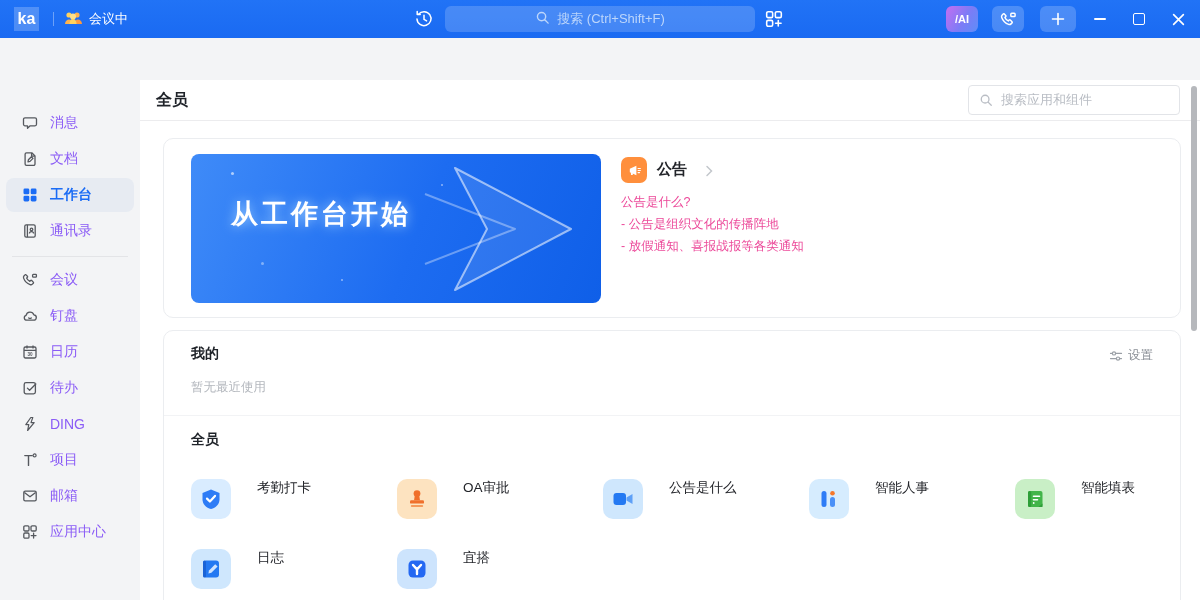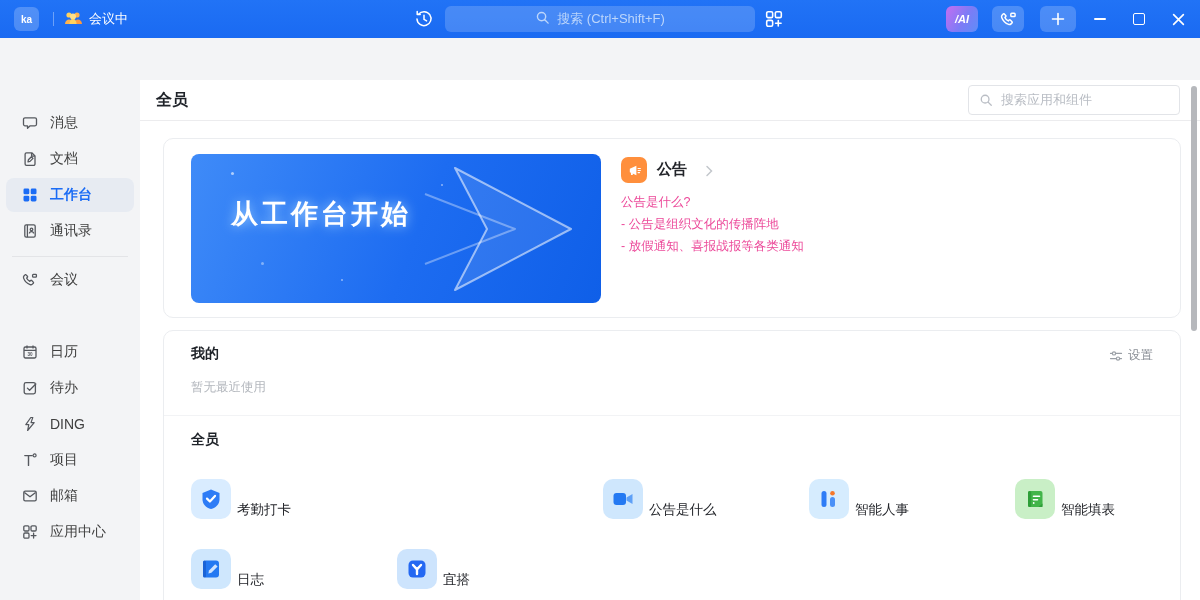--- a/index.html
+++ b/index.html
@@ -1,48 +1,48 @@
 <!DOCTYPE html>
 <html><head>
 <meta charset="utf-8">
 <style>
   html,body{margin:0;padding:0}
   body{width:1200px;height:600px;overflow:hidden;font-family:"Liberation Sans","DejaVu Sans",sans-serif;-webkit-font-smoothing:antialiased}
   .app{position:relative;width:1200px;height:600px;background:#f3f4f6;overflow:hidden}
 
   
   .topbar{position:absolute;left:0;top:0;width:1200px;height:38px;background:linear-gradient(180deg,#2173f6,#1a6af2);display:flex;align-items:center}
-  .ka{position:absolute;left:14px;top:7px;width:25px;height:24px;border-radius:6px;background:rgba(255,255,255,.22);color:#fff;font-size:10px;font-weight:700;display:flex;align-items:center;justify-content:center}
+  .ka{position:absolute;left:14px;top:7px;width:25px;height:24px;border-radius:0;background:rgba(255,255,255,.22);color:#fff;font-size:16px;font-weight:700;display:flex;align-items:center;justify-content:center}
   .tdiv{position:absolute;left:53px;top:12px;width:1px;height:14px;background:rgba(255,255,255,.35)}
   .meetwrap{position:absolute;left:64px;top:6px;height:26px;display:flex;align-items:center;gap:6px;color:#fff;font-size:13px}
   .hist{position:absolute;left:414px;top:9px}
   .gsearch{position:absolute;left:445px;top:6px;width:310px;height:26px;border-radius:6px;background:rgba(255,255,255,.18);display:flex;align-items:center;justify-content:center;gap:7px;color:#bdd6fb;font-size:13px;cursor:text}
   .gridplus{position:absolute;left:765px;top:10px}
-  .aibtn{position:absolute;left:946px;top:6px;width:32px;height:26px;border-radius:6px;background:linear-gradient(120deg,#c46ef2,#7d7bf6 55%,#5e8df8);display:flex;align-items:center;justify-content:center;color:#fff;font-size:11px;font-style:italic;font-weight:700}
+  .aibtn{position:absolute;left:946px;top:6px;width:32px;height:26px;border-radius:6px;background:linear-gradient(120deg,#c46ef2,#7d7bf6 55%,#5e8df8);display:flex;align-items:center;justify-content:center;color:#fff;font-size:11px;font-weight:700}
   .callbtn{position:absolute;left:992px;top:6px;width:32px;height:26px;border-radius:6px;background:rgba(255,255,255,.2);display:flex;align-items:center;justify-content:center}
   .plusbtn{position:absolute;left:1040px;top:6px;width:36px;height:26px;border-radius:6px;background:rgba(255,255,255,.2);display:flex;align-items:center;justify-content:center}
   .winctl{position:absolute;top:0;height:38px;width:34px;display:flex;align-items:center;justify-content:center;cursor:pointer}
   .minbar{width:12px;height:2px;background:#fff;border-radius:1px}
   .maxsq{width:10px;height:10px;border:1.6px solid #fff;border-radius:2px}
 
   
   .tabbar{position:absolute;left:0;top:38px;width:1200px;height:42px;background:#f3f4f6}
   .avatar{position:absolute;left:10px;top:43px;width:34px;height:34px;border-radius:8px;background:linear-gradient(160deg,#d8efe7,#bfe3da);overflow:hidden;cursor:pointer}
   .orgname{position:absolute;left:52px;top:43px;width:78px;font-size:13px;font-weight:700;color:#23252a;white-space:nowrap;overflow:hidden;text-overflow:ellipsis;cursor:pointer}
   .caret{position:absolute;left:124px;top:49px;width:0;height:0;border-left:4px solid transparent;border-right:4px solid transparent;border-top:5px solid #8a8f96}
   .orgbadge{position:absolute;left:52px;top:60px;font-size:10px;color:#9a9ea5;border:1px solid #d6d8dc;border-radius:4px;padding:0 4px;line-height:14px;background:#f8f9fa}
   .pdiv{position:absolute;left:143px;top:46px;width:1px;height:28px;background:#e4e5e8}
   .navbtn{position:absolute;top:48px;width:24px;height:24px;display:flex;align-items:center;justify-content:center;cursor:pointer}
   .tab{position:absolute;left:270px;top:44px;width:146px;height:36px;background:#fff;border-radius:10px 10px 0 0;display:flex;align-items:center;gap:9px;padding-left:16px;box-sizing:border-box;font-size:13px;color:#23252a;cursor:pointer}
   .tright{position:absolute;top:46px;height:26px;display:flex;align-items:center;gap:6px;font-size:12.5px;color:#3c4046;cursor:pointer}
   .tbdiv{position:absolute;left:1148px;top:50px;width:1px;height:18px;background:#dcdee2}
 
   
   .sidebar{position:absolute;left:0;top:80px;width:140px;height:520px;background:#f3f4f6}
-  .sitem{position:absolute;left:6px;width:128px;height:34px;border-radius:8px;display:flex;align-items:center;gap:12px;padding-left:16px;box-sizing:border-box;font-size:14px;color:#404040;cursor:pointer}
+  .sitem{position:absolute;left:6px;width:128px;height:34px;border-radius:8px;display:flex;align-items:center;gap:12px;padding-left:16px;box-sizing:border-box;font-size:14px;color:#8b5cf6;cursor:pointer}
   .sitem.active{background:#e7ebf2;color:#1b6cf5;font-weight:600}
   .sdiv{position:absolute;left:12px;width:116px;height:1px;background:#e3e4e7}
 
   
   .main{position:absolute;left:140px;top:80px;width:1060px;height:520px;background:#fff}
   .pagetitle{position:absolute;left:16px;top:0;height:40px;line-height:40px;font-size:16px;font-weight:700;color:#1f2329}
   .appsearch{position:absolute;left:828px;top:5px;width:212px;height:30px;box-sizing:border-box;border:1px solid #e2e4e8;border-radius:4px;background:#fff;display:flex;align-items:center;gap:8px;padding-left:10px;color:#b9bdc4;font-size:13px;cursor:text}
   .hdivider{position:absolute;left:0;top:40px;width:1060px;height:1px;background:#ececee}
 
   .card1{position:absolute;left:23px;top:58px;width:1018px;height:180px;box-sizing:border-box;background:#fff;border:1px solid #ebedf0;border-radius:10px}
@@ -52,21 +52,21 @@
   .ann-icon{position:absolute;left:457px;top:18px;width:26px;height:26px;border-radius:7px;background:#ff8f3c;display:flex;align-items:center;justify-content:center;cursor:pointer}
   .ann-title{position:absolute;left:493px;top:21px;font-size:15px;font-weight:700;color:#23252a;cursor:pointer}
   .ann-chev{position:absolute;left:540px;top:24px}
   .ann-line{position:absolute;left:457px;font-size:12.5px;color:#ec4899}
 
   .card2{position:absolute;left:23px;top:250px;width:1018px;height:330px;box-sizing:border-box;background:#fff;border:1px solid #ebedf0;border-radius:10px}
   .sec-title{position:absolute;left:27px;font-size:14px;font-weight:700;color:#1f2329}
   .settings{position:absolute;right:27px;top:16px;display:flex;align-items:center;gap:5px;font-size:12.5px;color:#8b9097;cursor:pointer}
   .empty{position:absolute;left:27px;top:48px;font-size:12.5px;color:#b3b7bd}
   .innerdiv{position:absolute;left:0;top:84px;width:1016px;height:1px;background:#f2f3f5}
-  .appitem{position:absolute;display:flex;align-items:flex-end;gap:6px;cursor:pointer}
+  .appitem{position:absolute;display:flex;align-items:flex-start;gap:26px;cursor:pointer}
   .appic{width:40px;height:40px;border-radius:10px;display:flex;align-items:center;justify-content:center}
   .applabel{font-size:13.5px;color:#23252a}
 
   .scrollbar{position:absolute;left:1191px;top:86px;width:6px;height:245px;border-radius:3px;background:#b6b8bc;cursor:grab}
 </style>
 </head>
 <body>
 
 <div class="app">
 
@@ -239,20 +239,27 @@
       <span>通讯录</span>
     </div>
     <div class="sdiv" style="top:176px"></div>
     <div class="sitem" style="top:183px">
       <svg width="16" height="16" viewBox="0 0 16 16" fill="none" stroke="#55585e" stroke-width="1.3" stroke-linecap="round" stroke-linejoin="round">
           <path d="M3.8 2.6 5.4 4.2c.3.3.3.8 0 1.1l-.8.8c.6 1.4 1.8 2.6 3.2 3.2l.8-.8c.3-.3.8-.3 1.1 0l1.6 1.6c.3.3.3.8 0 1.1l-.9.9c-.6.6-1.5.8-2.3.5-3-1.1-5.4-3.5-6.5-6.5-.3-.8-.1-1.7.5-2.3l.9-.9c.3-.3.8-.3 1.1 0Z"></path>
           <rect x="10.6" y="2.4" width="3.8" height="2.8" rx=".7"></rect>
         </svg>
       <span>会议</span>
     </div>
+    <div class="sitem" style="top:219px">
+      <svg width="16" height="16" viewBox="0 0 16 16" fill="none" stroke="#55585e" stroke-width="1.3" stroke-linejoin="round">
+          <path d="M4.8 12.2h6.6a2.7 2.7 0 0 0 .4-5.4 4 4 0 0 0-7.7.5 2.5 2.5 0 0 0 .7 4.9Z"></path>
+          <path d="M6.7 9.9q1.3 1 2.6 0" stroke-linecap="round"></path>
+        </svg>
+      <span>钉盘</span>
+    </div>
     <div class="sitem" style="top:291px">
       <svg width="16" height="16" viewBox="0 0 16 16" fill="none" stroke="#55585e" stroke-width="1.3" stroke-linecap="round" stroke-linejoin="round">
           <rect x="2.2" y="2.6" width="11.2" height="11.2" rx="1.8"></rect>
           <path d="M5.4 8.1l2.2 2.2L13.8 4"></path>
         </svg>
       <span>待办</span>
     </div>
     <div class="sitem" style="top:255px">
       <svg width="16" height="16" viewBox="0 0 16 16" fill="none" stroke="#55585e" stroke-width="1.3" stroke-linejoin="round">
           <rect x="2" y="3" width="12" height="11" rx="1.4"></rect>
@@ -351,20 +358,31 @@
 
       <div class="appitem" style="left:27px;top:148px">
         <span class="appic" style="background:#d9ecff">
           <svg width="24" height="24" viewBox="0 0 24 24">
               <path d="M12 2.5 20.5 6v6.2c0 5-3.6 8.4-8.5 9.9-4.9-1.5-8.5-4.9-8.5-9.9V6Z" fill="#2e7cf6"></path>
               <path d="M8 11.6l2.9 2.9 5.1-5.6" fill="none" stroke="#fff" stroke-width="2.2" stroke-linecap="round" stroke-linejoin="round"></path>
             </svg>
         </span>
         <span class="applabel">考勤打卡</span>
       </div>
+      <div class="appitem" style="left:233px;top:148px">
+        <span class="appic" style="background:#fde3c0">
+          <svg width="24" height="24" viewBox="0 0 24 24">
+              <circle cx="12" cy="6.6" r="3.4" fill="#f0702c"></circle>
+              <path d="M9.8 8.8 9 13.2h6l-.8-4.4Z" fill="#f0702c"></path>
+              <rect x="5" y="13.2" width="14" height="3.4" rx="1.2" fill="#f0702c"></rect>
+              <rect x="5.8" y="18" width="12.4" height="2" rx="1" fill="#f59a5c"></rect>
+            </svg>
+        </span>
+        <span class="applabel">OA审批</span>
+      </div>
       <div class="appitem" style="left:439px;top:148px">
         <span class="appic" style="background:#cfe7fd">
           <svg width="24" height="24" viewBox="0 0 24 24">
               <rect x="2.5" y="6" width="12.5" height="12" rx="3" fill="#2479f2"></rect>
               <path d="M15.5 10.6 21.5 7v10l-6-3.6Z" fill="#5ea0f7"></path>
             </svg>
         </span>
         <span class="applabel">公告是什么</span>
       </div>
       <div class="appitem" style="left:645px;top:148px">

